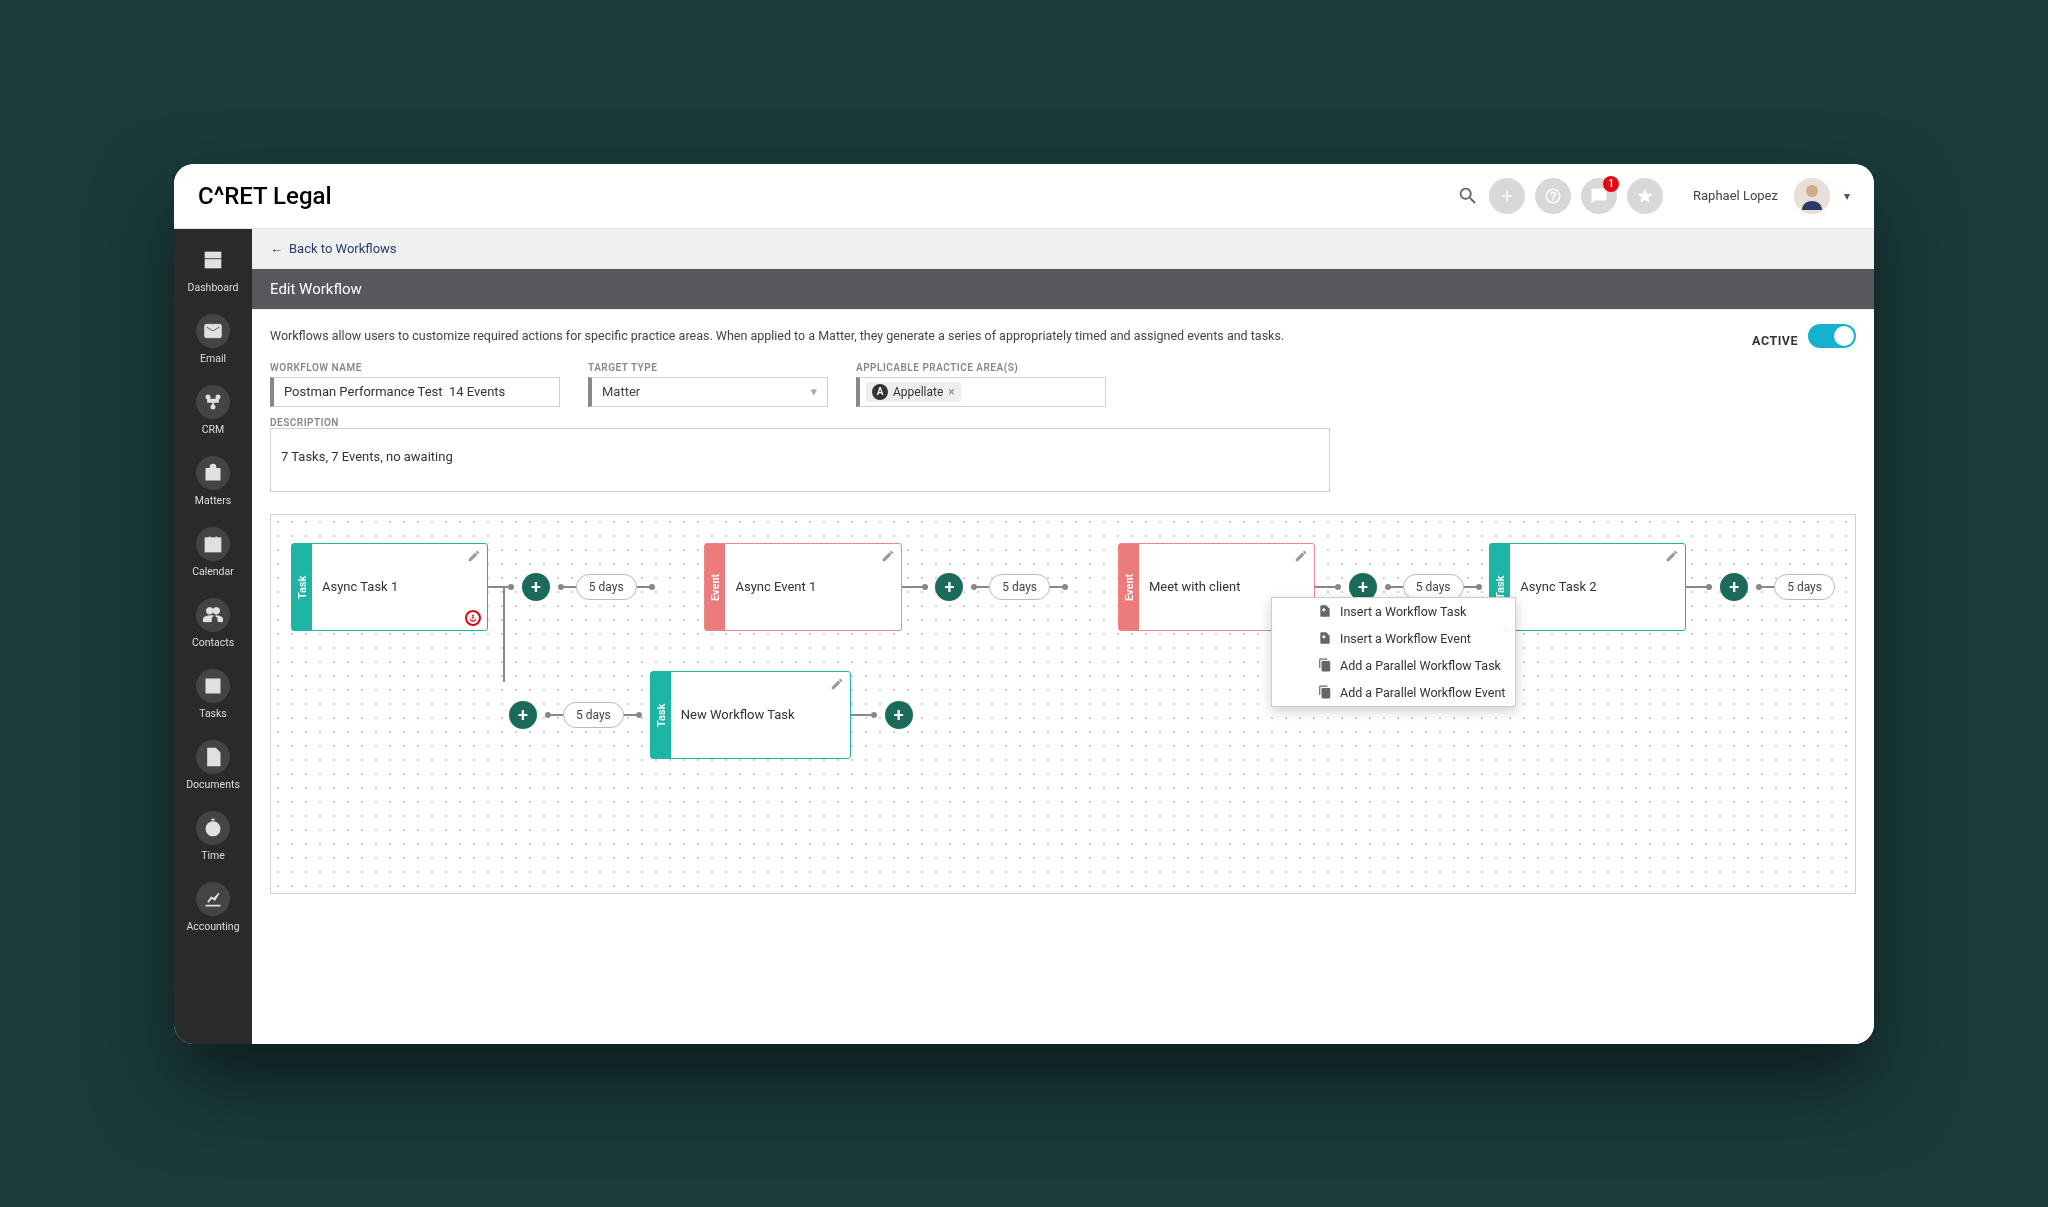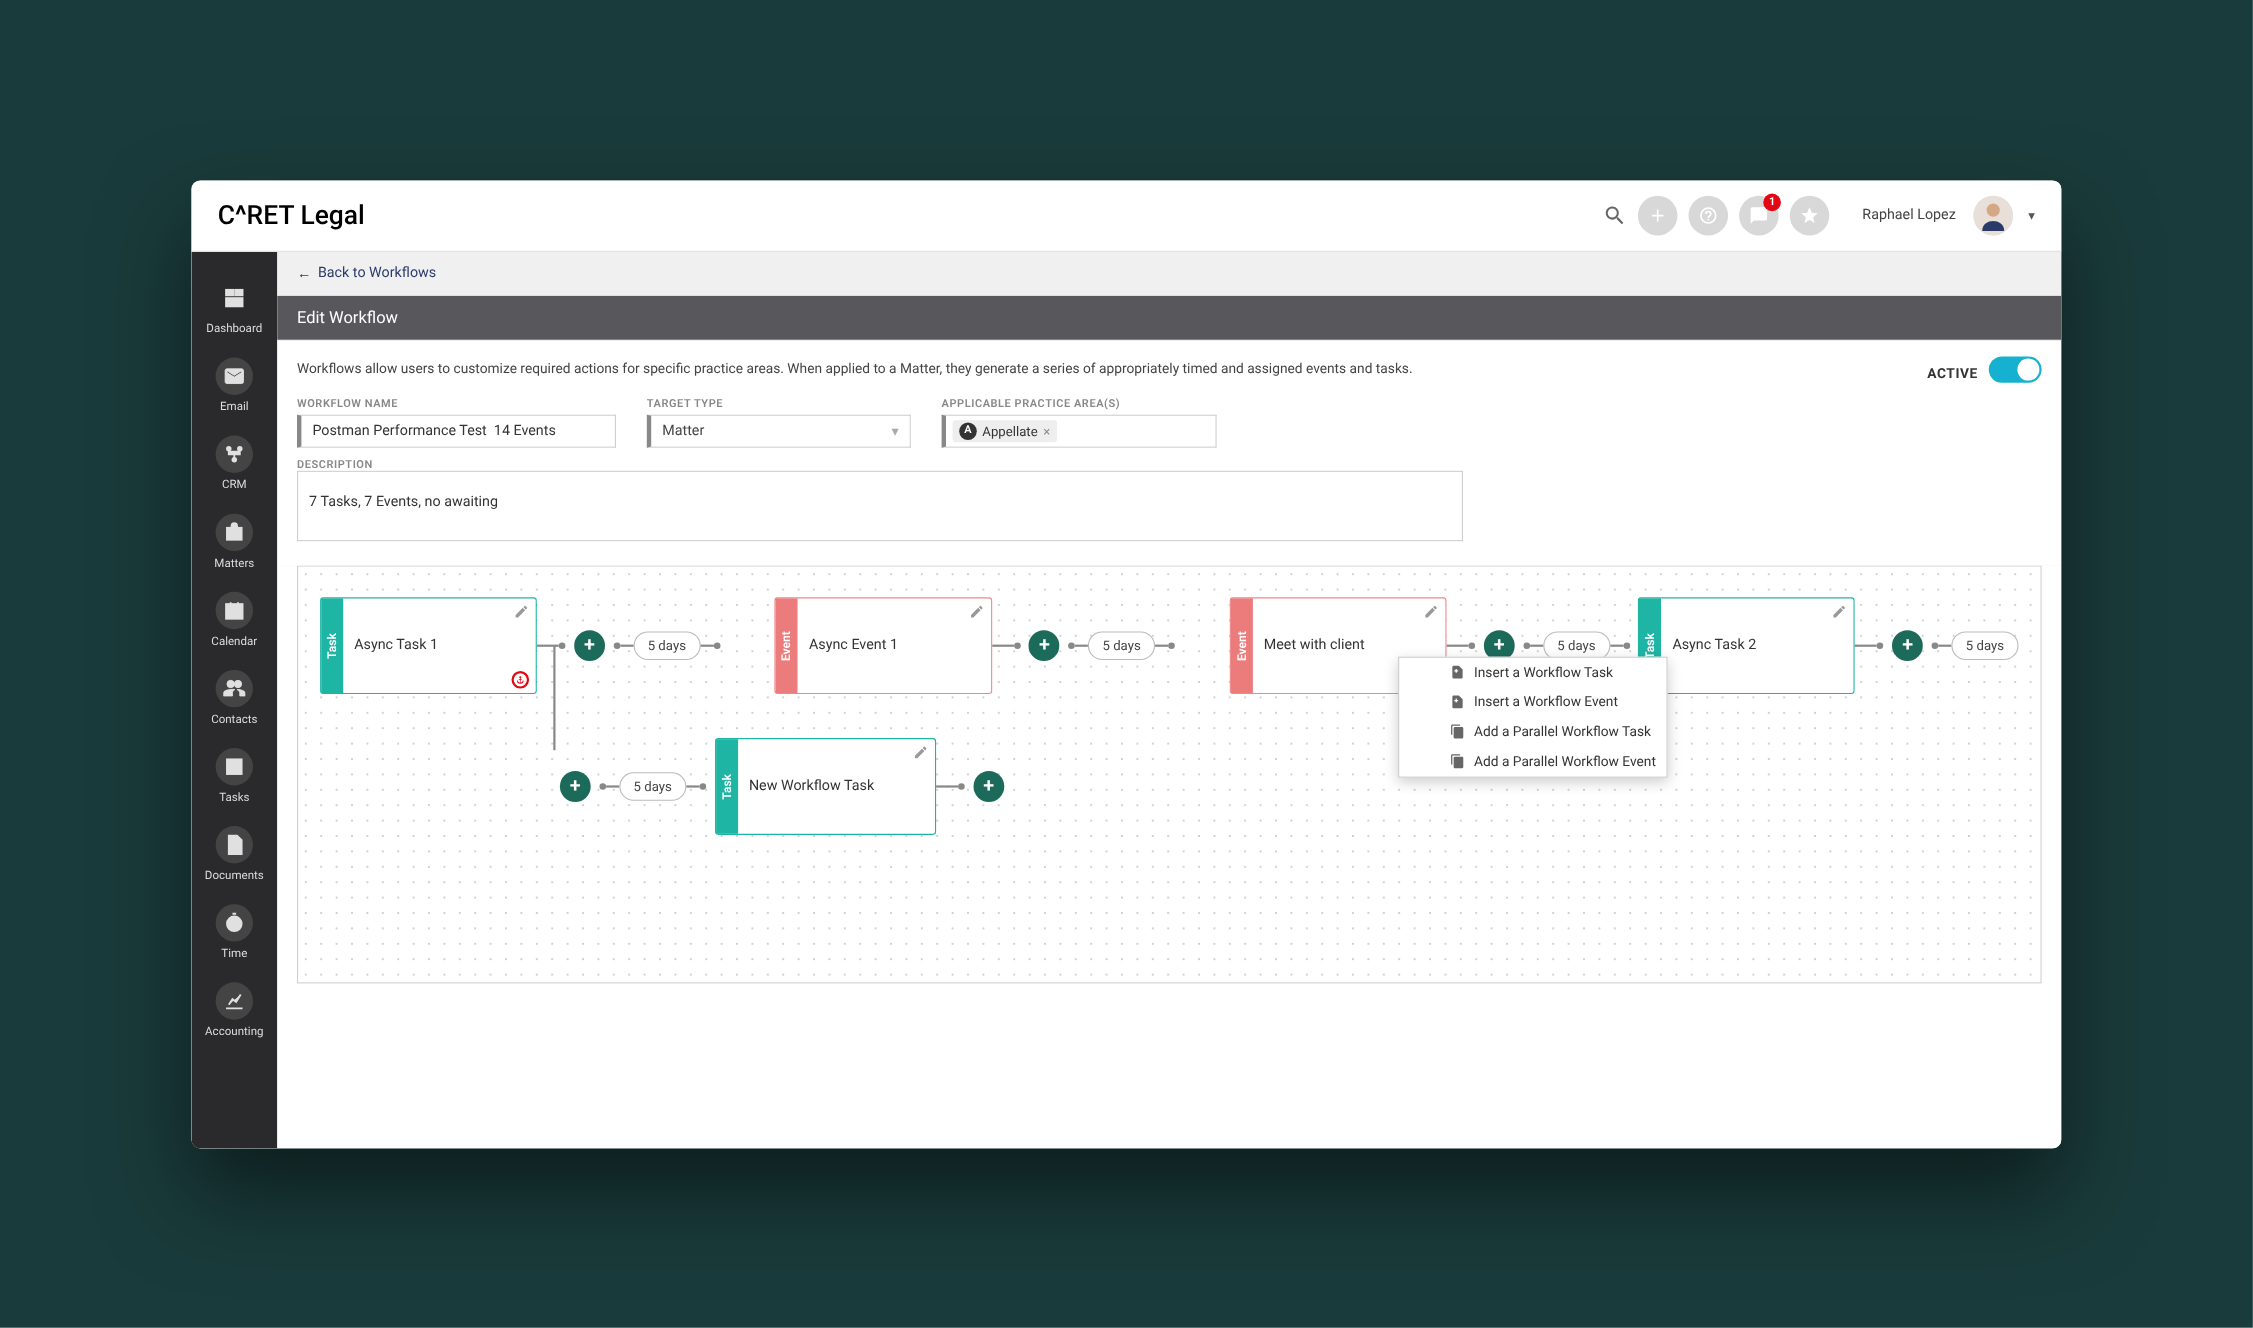--- a/index.html
+++ b/index.html
@@ -1,34 +1,34 @@
 <!DOCTYPE html>
 <html><head>
 <meta charset="utf-8">
 <style>
 * { margin:0; padding:0; box-sizing:border-box; font-family:-apple-system,BlinkMacSystemFont,"Segoe UI",Roboto,sans-serif; }
 body { background:#1a3b3b; width:2048px; height:1207px; display:flex; align-items:center; justify-content:center; }
-.window { width:1700px; height:880px; background:#f0f0f0; border-radius:8px; overflow:hidden; box-shadow:0 40px 80px rgba(0,0,0,0.5); display:flex; flex-direction:column; }
+.window { width:1700px; height:880px; background:#f0f0f0; border-radius:20px; overflow:hidden; box-shadow:0 40px 80px rgba(0,0,0,0.5); display:flex; flex-direction:column; }
 .topbar { height:65px; background:#fff; display:flex; align-items:center; padding:0 24px; border-bottom:1px solid #e0e0e0; }
 .brand { font-size:24px; font-weight:500; color:#000; }
 .brand-caret { font-weight:700; }
 .topbar-spacer { flex:1; }
 .topbar-actions { display:flex; align-items:center; gap:10px; }
 .circ-btn { width:36px; height:36px; border-radius:50%; background:#d8d8d8; display:flex; align-items:center; justify-content:center; color:#888; cursor:pointer; position:relative; }
 .circ-btn svg { width:18px; height:18px; fill:#fff; }
 .search-ic { color:#888; cursor:pointer; display:flex; align-items:center; }
 .search-ic svg { width:22px; height:22px; fill:#666; }
 .badge { position:absolute; top:-2px; right:-2px; background:#e30613; color:#fff; border-radius:8px; font-size:10px; min-width:16px; height:16px; display:flex; align-items:center; justify-content:center; font-weight:600; padding:0 4px; }
 .username { font-size:13px; color:#444; margin-left:20px; }
 .avatar { width:36px; height:36px; border-radius:50%; background:#ddd; overflow:hidden; display:flex; align-items:center; justify-content:center; margin-left:6px; }
 .avatar svg { width:36px; height:36px; }
 .chev { color:#555; font-size:12px; margin-left:4px; cursor:pointer; }
 
 .body-row { flex:1; display:flex; overflow:hidden; }
-.sidebar { width:78px; background:#2a2a2d; display:flex; flex-direction:column; align-items:center; padding-top:15px; }
+.sidebar { width:78px; background:#2a2a2d; display:flex; flex-direction:column; align-items:center; padding-top:4px; }
 .side-item { width:100%; display:flex; flex-direction:column; align-items:center; gap:4px; padding:10px 0; cursor:pointer; color:#ccc; }
 .side-item .icon { width:34px; height:34px; border-radius:50%; display:flex; align-items:center; justify-content:center; }
 .side-item.dark .icon { background:#444; }
 .side-item svg { width:20px; height:20px; fill:#e0e0e0; stroke:#e0e0e0; }
 .side-item .lbl { font-size:10.5px; color:#ddd; }
 
 .main { flex:1; display:flex; flex-direction:column; overflow:hidden; }
 .backrow { height:40px; display:flex; align-items:center; padding:0 18px; background:#f0f0f0; }
 .backlink { color:#2a3b6a; font-size:13px; cursor:pointer; display:flex; align-items:center; gap:6px; }
 .darkhdr { height:40px; background:#58585c; color:#fff; display:flex; align-items:center; padding:0 18px; font-size:15px; }

